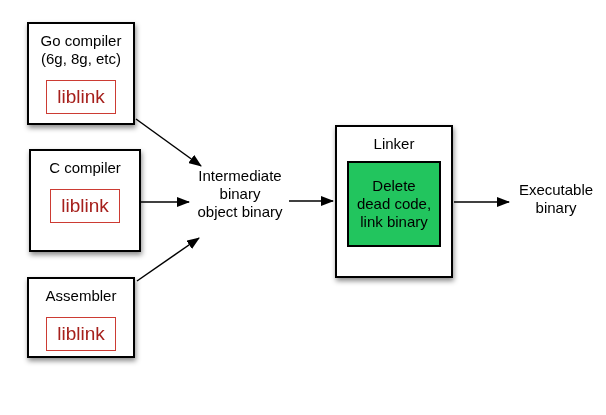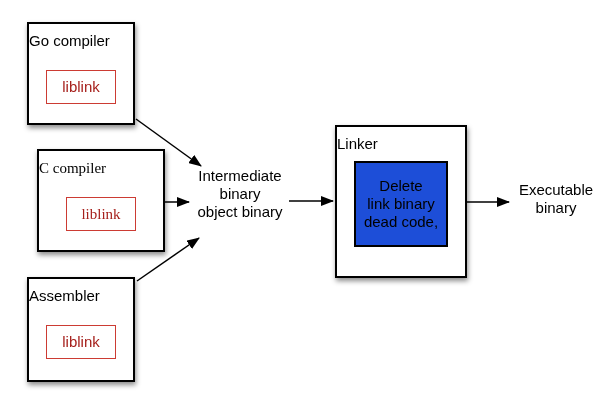--- a/index.html
+++ b/index.html
@@ -20,57 +20,57 @@
     position: absolute;
     left: 0; top: 0;
     width: 606px; height: 415px;
     pointer-events: none;
   }
   .node-box {
     position: absolute;
     background: #ffffff;
     border: 2px solid var(--box-border, #000000);
     box-shadow: 1px 3px 5px rgba(0,0,0,0.45);
-    text-align: left;
+    text-align: center;
     font-size: 15px;
     line-height: 18px;
     box-sizing: border-box;
   }
   .node-box .title-block {
     padding-top: 8px;
   }
   .box-go   { left: 27px;  top: 22px;  width: 108px; height: 103px; }
-  .box-c    { left: 37px;  top: 149px; width: 128px; height: 103px; font-family: Liberation Serif, serif; }
-  .box-asm  { left: 27px;  top: 277px; width: 108px; height: 105px; }
-  .box-link { left: 335px; top: 125px; width: 132px; height: 153px; }
+  .box-c    { left: 29px;  top: 149px; width: 112px; height: 103px; }
+  .box-asm  { left: 27px;  top: 277px; width: 108px; height: 81px; }
+  .box-link { left: 335px; top: 125px; width: 118px; height: 153px; }
 
   .liblink-box {
-    margin: 20px auto 0 auto;
+    margin: 12px auto 0 auto;
     width: 68px;
     height: 32px;
     border: 1.5px solid var(--liblink-border, #cc3b33);
     color: var(--liblink-text, #a6201c);
     display: flex;
     align-items: center;
     justify-content: center;
-    font-size: 15px;
+    font-size: 19px;
     background: #ffffff;
   }
   .linker-inner-box {
     margin: 8px auto 18px auto;
     width: 94px;
     height: 86px;
     border: 2px solid var(--box-border, #000000);
     display: flex;
     flex-direction: column;
     align-items: center;
     justify-content: center;
     font-size: 15px;
     line-height: 18px;
-    background: #1d4ed8;
+    background: #22c55e;
     box-sizing: border-box;
   }
   .float-label {
     position: absolute;
     text-align: center;
     font-size: 15px;
     line-height: 18px;
   }
   .label-intermediate { left: 175px; top: 167px; width: 130px; }
   .label-executable   { left: 500px; top: 181px; width: 112px; }
@@ -89,20 +89,21 @@
     <line x1="136" y1="119" x2="201" y2="166" stroke="#000" stroke-width="1.5" marker-end="url(#ah)"></line>
     <line x1="135" y1="202" x2="189" y2="202" stroke="#000" stroke-width="1.5" marker-end="url(#ah)"></line>
     <line x1="137" y1="281" x2="199" y2="238" stroke="#000" stroke-width="1.5" marker-end="url(#ah)"></line>
     <line x1="289" y1="201" x2="333" y2="201" stroke="#000" stroke-width="1.5" marker-end="url(#ah)"></line>
     <line x1="454" y1="202" x2="509" y2="202" stroke="#000" stroke-width="1.5" marker-end="url(#ah)"></line>
   </svg>
 
   <div class="node-box box-go">
     <div class="title-block">
       <div>Go compiler</div>
+      <div>(6g, 8g, etc)</div>
     </div>
     <div class="liblink-box">
       <span>liblink</span>
     </div>
   </div>
 
   <div class="node-box box-c">
     <div class="title-block">
       <div>C compiler</div>
     </div>
@@ -119,22 +120,22 @@
       <span>liblink</span>
     </div>
   </div>
 
   <div class="node-box box-link">
     <div class="title-block">
       <div>Linker</div>
     </div>
     <div class="linker-inner-box">
       <div>Delete</div>
+      <div>dead code,</div>
       <div>link binary</div>
-      <div>dead code,</div>
     </div>
   </div>
 
   <div class="float-label label-intermediate">
     <div>Intermediate</div>
     <div>binary</div>
     <div>object binary</div>
   </div>
 
   <div class="float-label label-executable">

